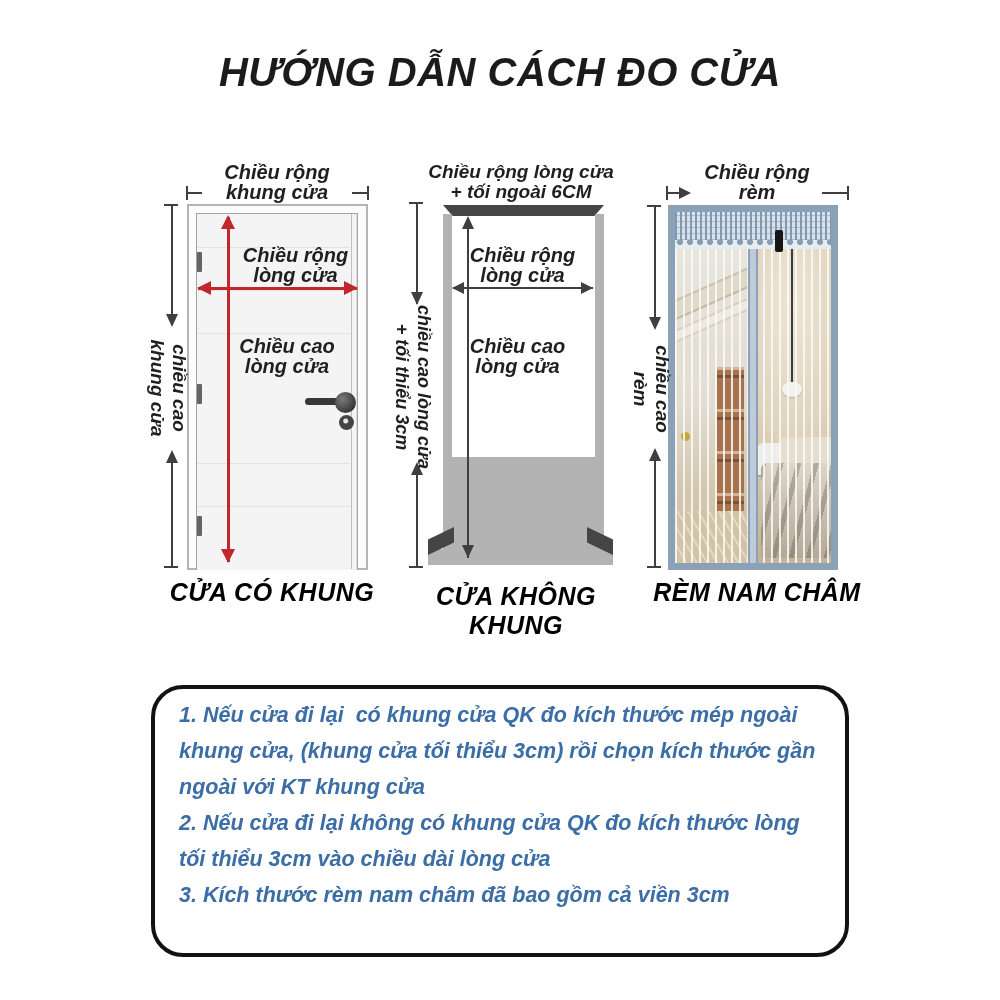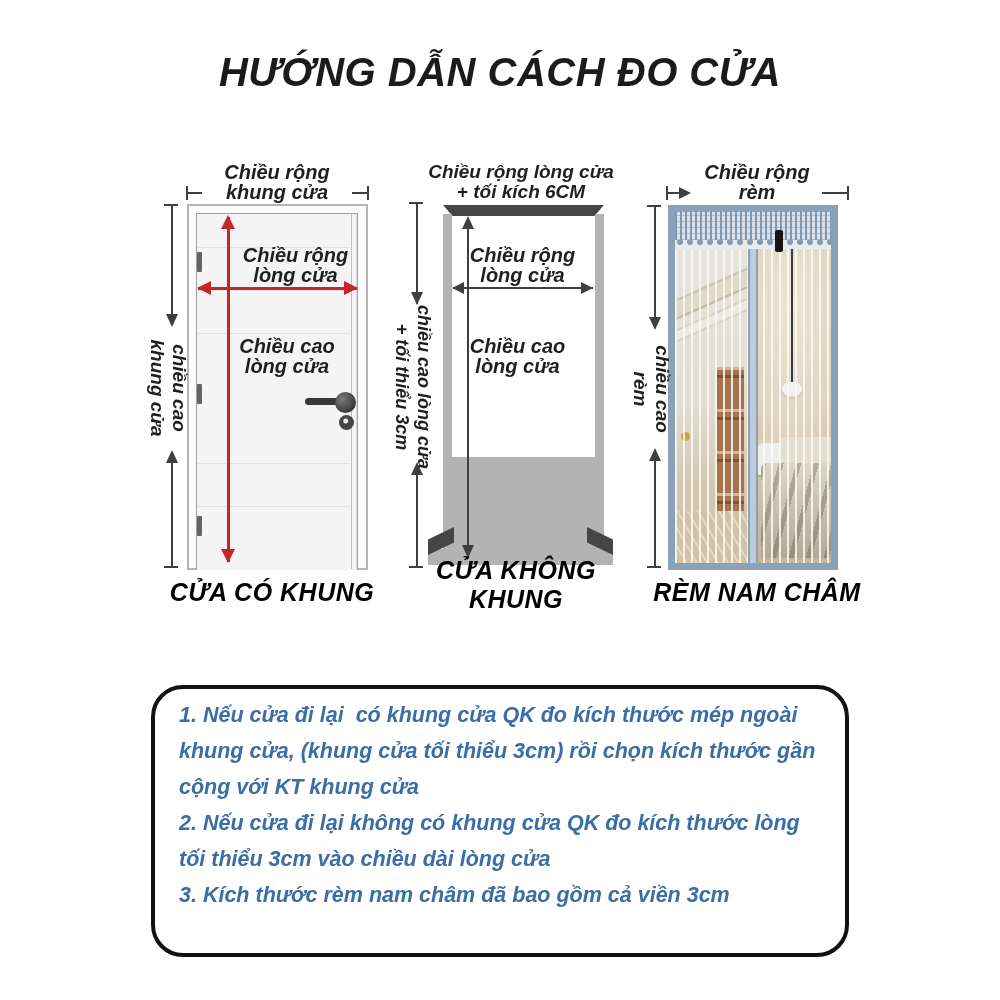--- a/index.html
+++ b/index.html
@@ -160,21 +160,21 @@
   <div>
 
     <div class="tickv" style="left:426px;top:186px;"></div>
     <div class="dline" style="left:428px;top:192px;width:12px;height:2px;"></div>
     <div class="arr arr-r" style="left:438px;top:187px;"></div>
     <div class="arr arr-l" style="left:590px;top:187px;"></div>
     <div class="dline" style="left:600px;top:192px;width:7px;height:2px;"></div>
     <div class="tickv" style="left:606px;top:186px;"></div>
     <div class="dlabel bgw" style="left:420px;top:162px;width:202px;font-size:19px;">
       <span>Chiều rộng lòng cửa</span>
-      <span class="l2">+ tối kích 6CM</span>
+      <span class="l2">+ tối ngoài 6CM</span>
     </div>
 
     <div id="lintel"></div>
     <div class="gcol" style="left:443px;"></div>
     <div class="gcol" style="left:595px;"></div>
     <div id="gblock"></div>
     <div id="gstrip"></div>
     <div class="foot" id="foot-l"></div>
     <div class="foot" id="foot-r"></div>
 
@@ -198,21 +198,21 @@
     <div class="dline" style="left:416px;top:204px;width:2px;height:100px;"></div>
     <div class="arr arr-d" style="left:411px;top:292px;"></div>
     <div class="dlabel rot" style="left:325px;top:365px;width:175px;font-size:18px;line-height:22px;">
       <span>chiều cao lòng cửa</span>
       <span class="l2">+ tối thiểu 3cm</span>
     </div>
     <div class="arr arr-u" style="left:411px;top:462px;"></div>
     <div class="dline" style="left:416px;top:475px;width:2px;height:92px;"></div>
     <div class="tickh" style="left:409px;top:566px;"></div>
 
-    <div class="caption" style="left:391px;top:556px;width:250px;">CỬA KHÔNG KHUNG</div>
+    <div class="caption" style="left:391px;top:582px;width:250px;">CỬA KHÔNG KHUNG</div>
   </div>
 
   <div>
 
     <div class="tickv" style="left:666px;top:186px;"></div>
     <div class="dline" style="left:668px;top:192px;width:12px;height:2px;"></div>
     <div class="arr arr-r" style="left:679px;top:187px;"></div>
     <div class="arr arr-l" style="left:810px;top:187px;"></div>
     <div class="dline" style="left:822px;top:192px;width:26px;height:2px;"></div>
     <div class="tickv" style="left:847px;top:186px;"></div>
@@ -255,19 +255,19 @@
     <div class="arr arr-u" style="left:649px;top:448px;"></div>
     <div class="dline" style="left:654px;top:461px;width:2px;height:106px;"></div>
     <div class="tickh" style="left:647px;top:566px;"></div>
 
     <div class="caption" style="left:632px;top:578px;width:250px;">RÈM NAM CHÂM</div>
   </div>
 
   <div id="instructions">
     <div class="instr-line">1. Nếu cửa đi lại  có khung cửa QK đo kích thước mép ngoài</div>
     <div class="instr-line">khung cửa, (khung cửa tối thiểu 3cm) rồi chọn kích thước gần</div>
-    <div class="instr-line">cộng với KT khung cửa</div>
+    <div class="instr-line">ngoài với KT khung cửa</div>
     <div class="instr-line">2. Nếu cửa đi lại không có khung cửa QK đo kích thước lòng</div>
     <div class="instr-line">tối thiểu 3cm vào chiều dài lòng cửa</div>
     <div class="instr-line">3. Kích thước rèm nam châm đã bao gồm cả viền 3cm</div>
   </div>
 
 </div>
 
 </body></html>

